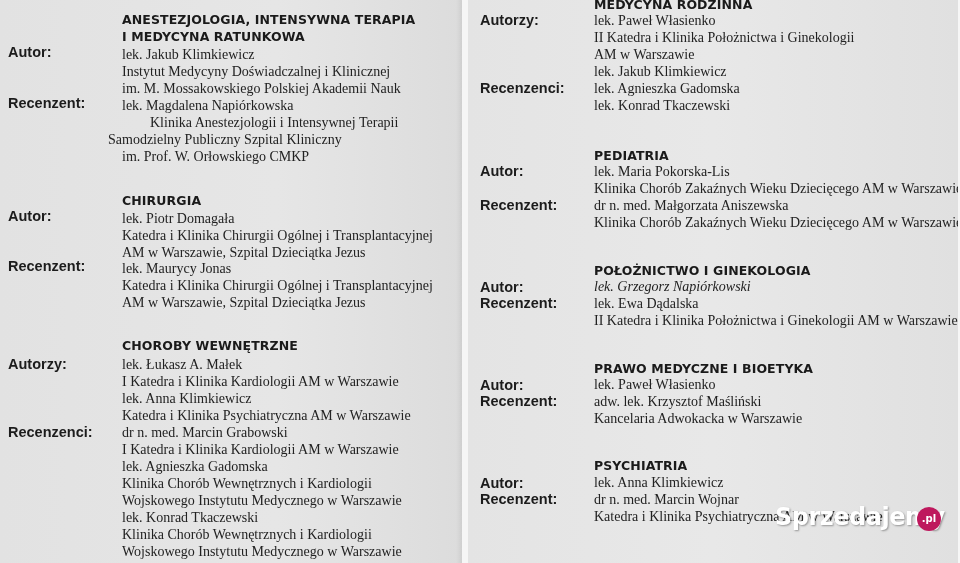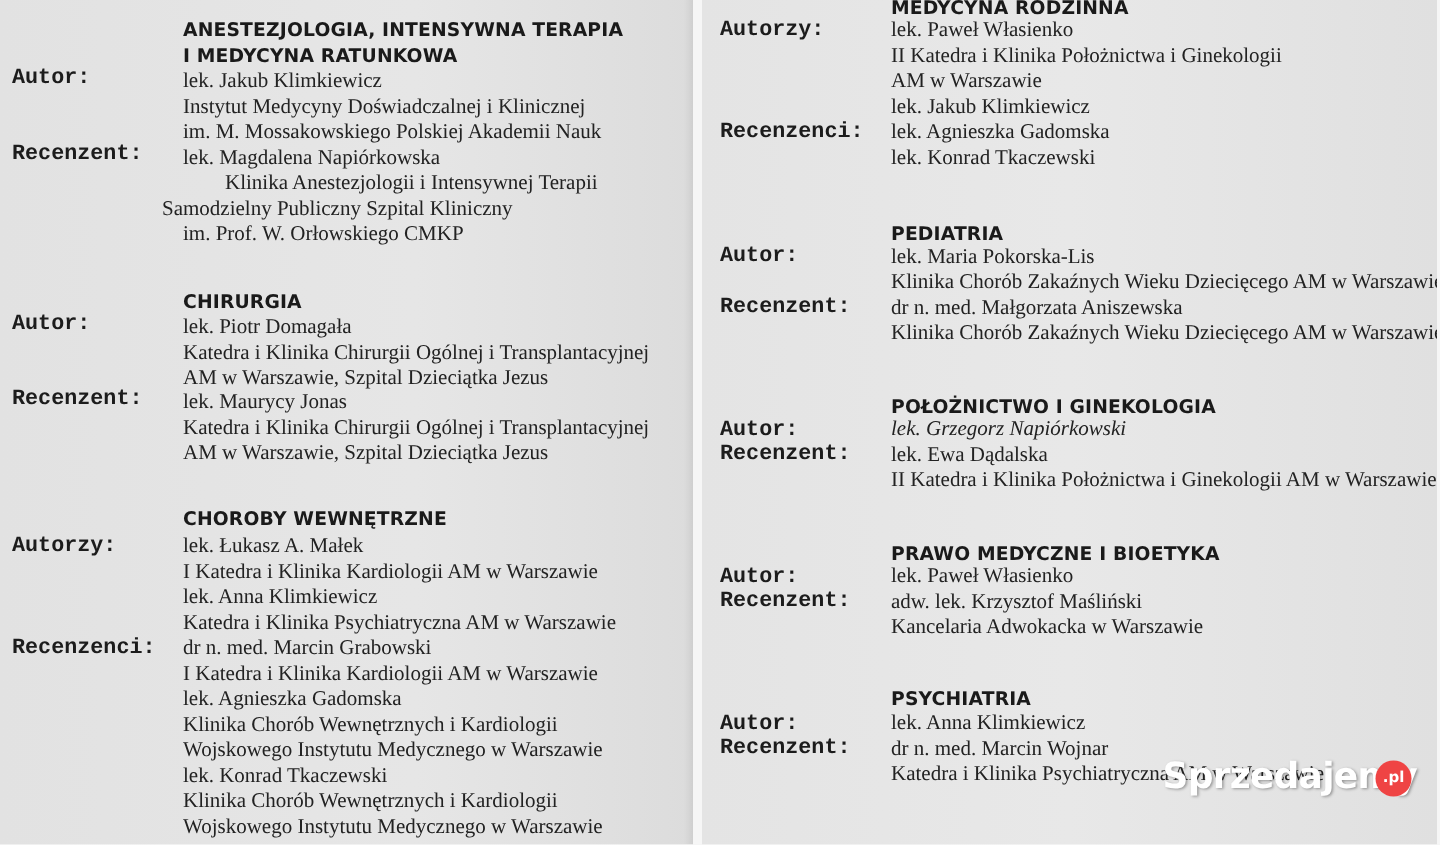--- a/index.html
+++ b/index.html
@@ -52,21 +52,21 @@
     .row {
       position: absolute;
       font-family: "Liberation Serif", serif;
       font-size: 14px;
       color: #222;
       line-height: 17px;
       white-space: nowrap;
     }
     .role {
       position: absolute;
-      font-family: Liberation Mono, monospace;
+      font-family: Liberation Sans, sans-serif;
       font-weight: bold;
       font-size: 14.5px;
       color: #1c1c1c;
       line-height: 17px;
       white-space: nowrap;
     }
     .watermark {
       position: absolute;
       left: 775px;
       top: 503px;
@@ -77,21 +77,21 @@
       letter-spacing: -0.5px;
       text-shadow: 1px 1px 2px rgba(0,0,0,0.35);
     }
     .watermark-badge {
       position: absolute;
       left: 917px;
       top: 507px;
       width: 24px;
       height: 24px;
       border-radius: 50%;
-      background: #ef4444;
+      background: #be185d;
       color: #fff;
       font-family: "DejaVu Sans", sans-serif;
       font-weight: bold;
       font-size: 10px;
       line-height: 24px;
       text-align: center;
     }
   </style>
 </head>
 <body>

